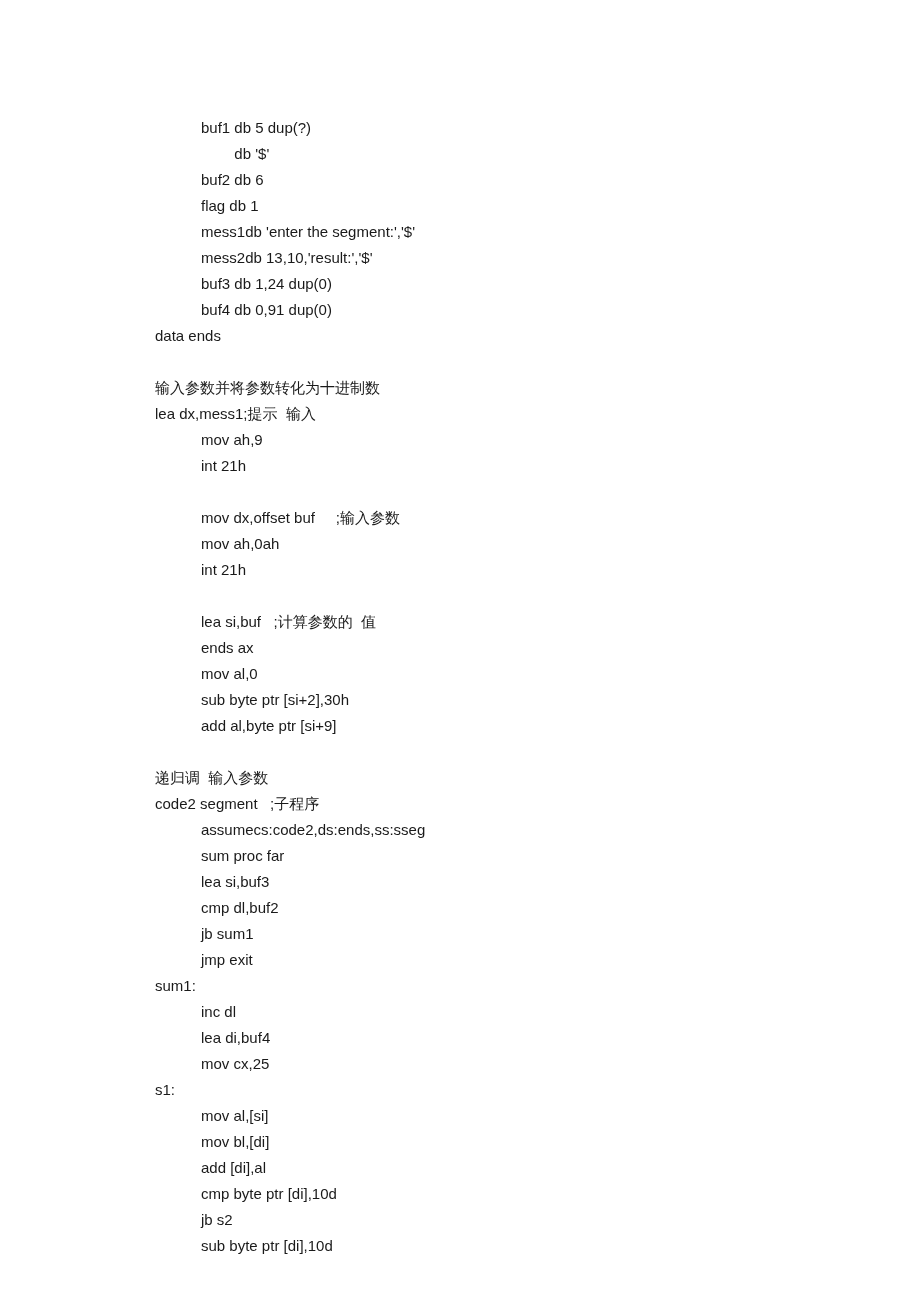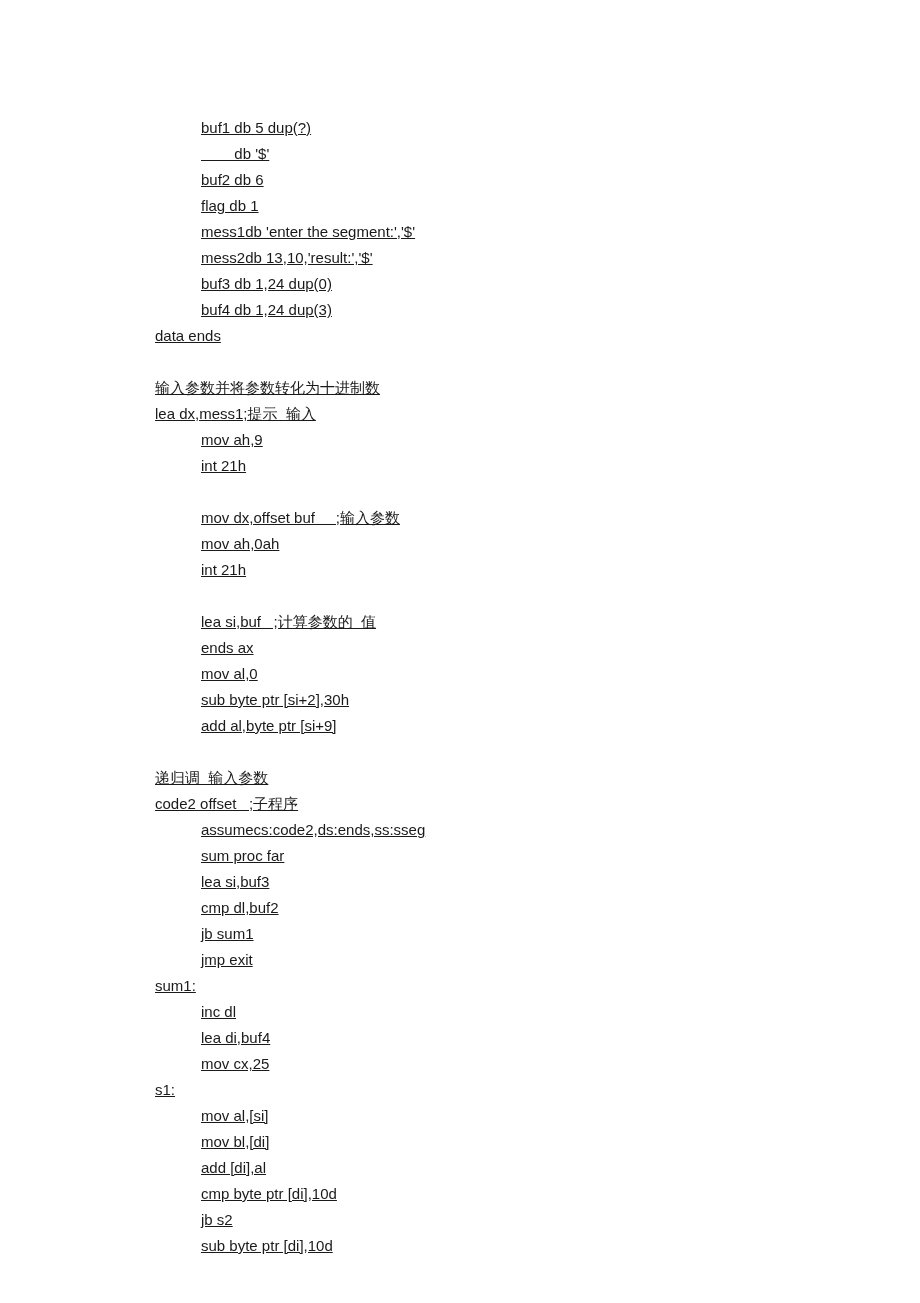--- a/index.html
+++ b/index.html
@@ -11,40 +11,39 @@
   body {
     font-family: Arial, "Microsoft YaHei", sans-serif;
     font-size: 15px;
     line-height: 26px;
     color: #1a1a1a;
     padding: 115px 0 60px 155px;
     box-sizing: border-box;
   }
   .line {
     white-space: pre;
-    text-decoration: underline;
   }
   .indent {
     padding-left: 46px;
   }
   .spacer {
     height: 26px;
   }
 </style>
 </head>
 <body>
 
 <div class="line indent">buf1 db 5 dup(?)</div>
 <div class="line indent">        db '$'</div>
 <div class="line indent">buf2 db 6</div>
 <div class="line indent">flag db 1</div>
 <div class="line indent">mess1db 'enter the segment:','$'</div>
 <div class="line indent">mess2db 13,10,'result:','$'</div>
 <div class="line indent">buf3 db 1,24 dup(0)</div>
-<div class="line indent">buf4 db 1,24 dup(3)</div>
+<div class="line indent">buf4 db 0,91 dup(0)</div>
 <div class="line">data ends</div>
 
 <div class="spacer"></div>
 
 <div class="line">输入参数并将参数转化为十进制数</div>
 <div class="line">lea dx,mess1;提示  输入</div>
 <div class="line indent">mov ah,9</div>
 <div class="line indent">int 21h</div>
 <div class="spacer"></div>
 <div class="line indent">mov dx,offset buf     ;输入参数</div>
@@ -53,21 +52,21 @@
 <div class="spacer"></div>
 <div class="line indent">lea si,buf   ;计算参数的  值</div>
 <div class="line indent">ends ax</div>
 <div class="line indent">mov al,0</div>
 <div class="line indent">sub byte ptr [si+2],30h</div>
 <div class="line indent">add al,byte ptr [si+9]</div>
 
 <div class="spacer"></div>
 
 <div class="line">递归调  输入参数</div>
-<div class="line">code2 offset   ;子程序</div>
+<div class="line">code2 segment   ;子程序</div>
 <div class="line indent">assumecs:code2,ds:ends,ss:sseg</div>
 <div class="line indent">sum proc far</div>
 <div class="line indent">lea si,buf3</div>
 <div class="line indent">cmp dl,buf2</div>
 <div class="line indent">jb sum1</div>
 <div class="line indent">jmp exit</div>
 <div class="line">sum1:</div>
 <div class="line indent">inc dl</div>
 <div class="line indent">lea di,buf4</div>
 <div class="line indent">mov cx,25</div>

